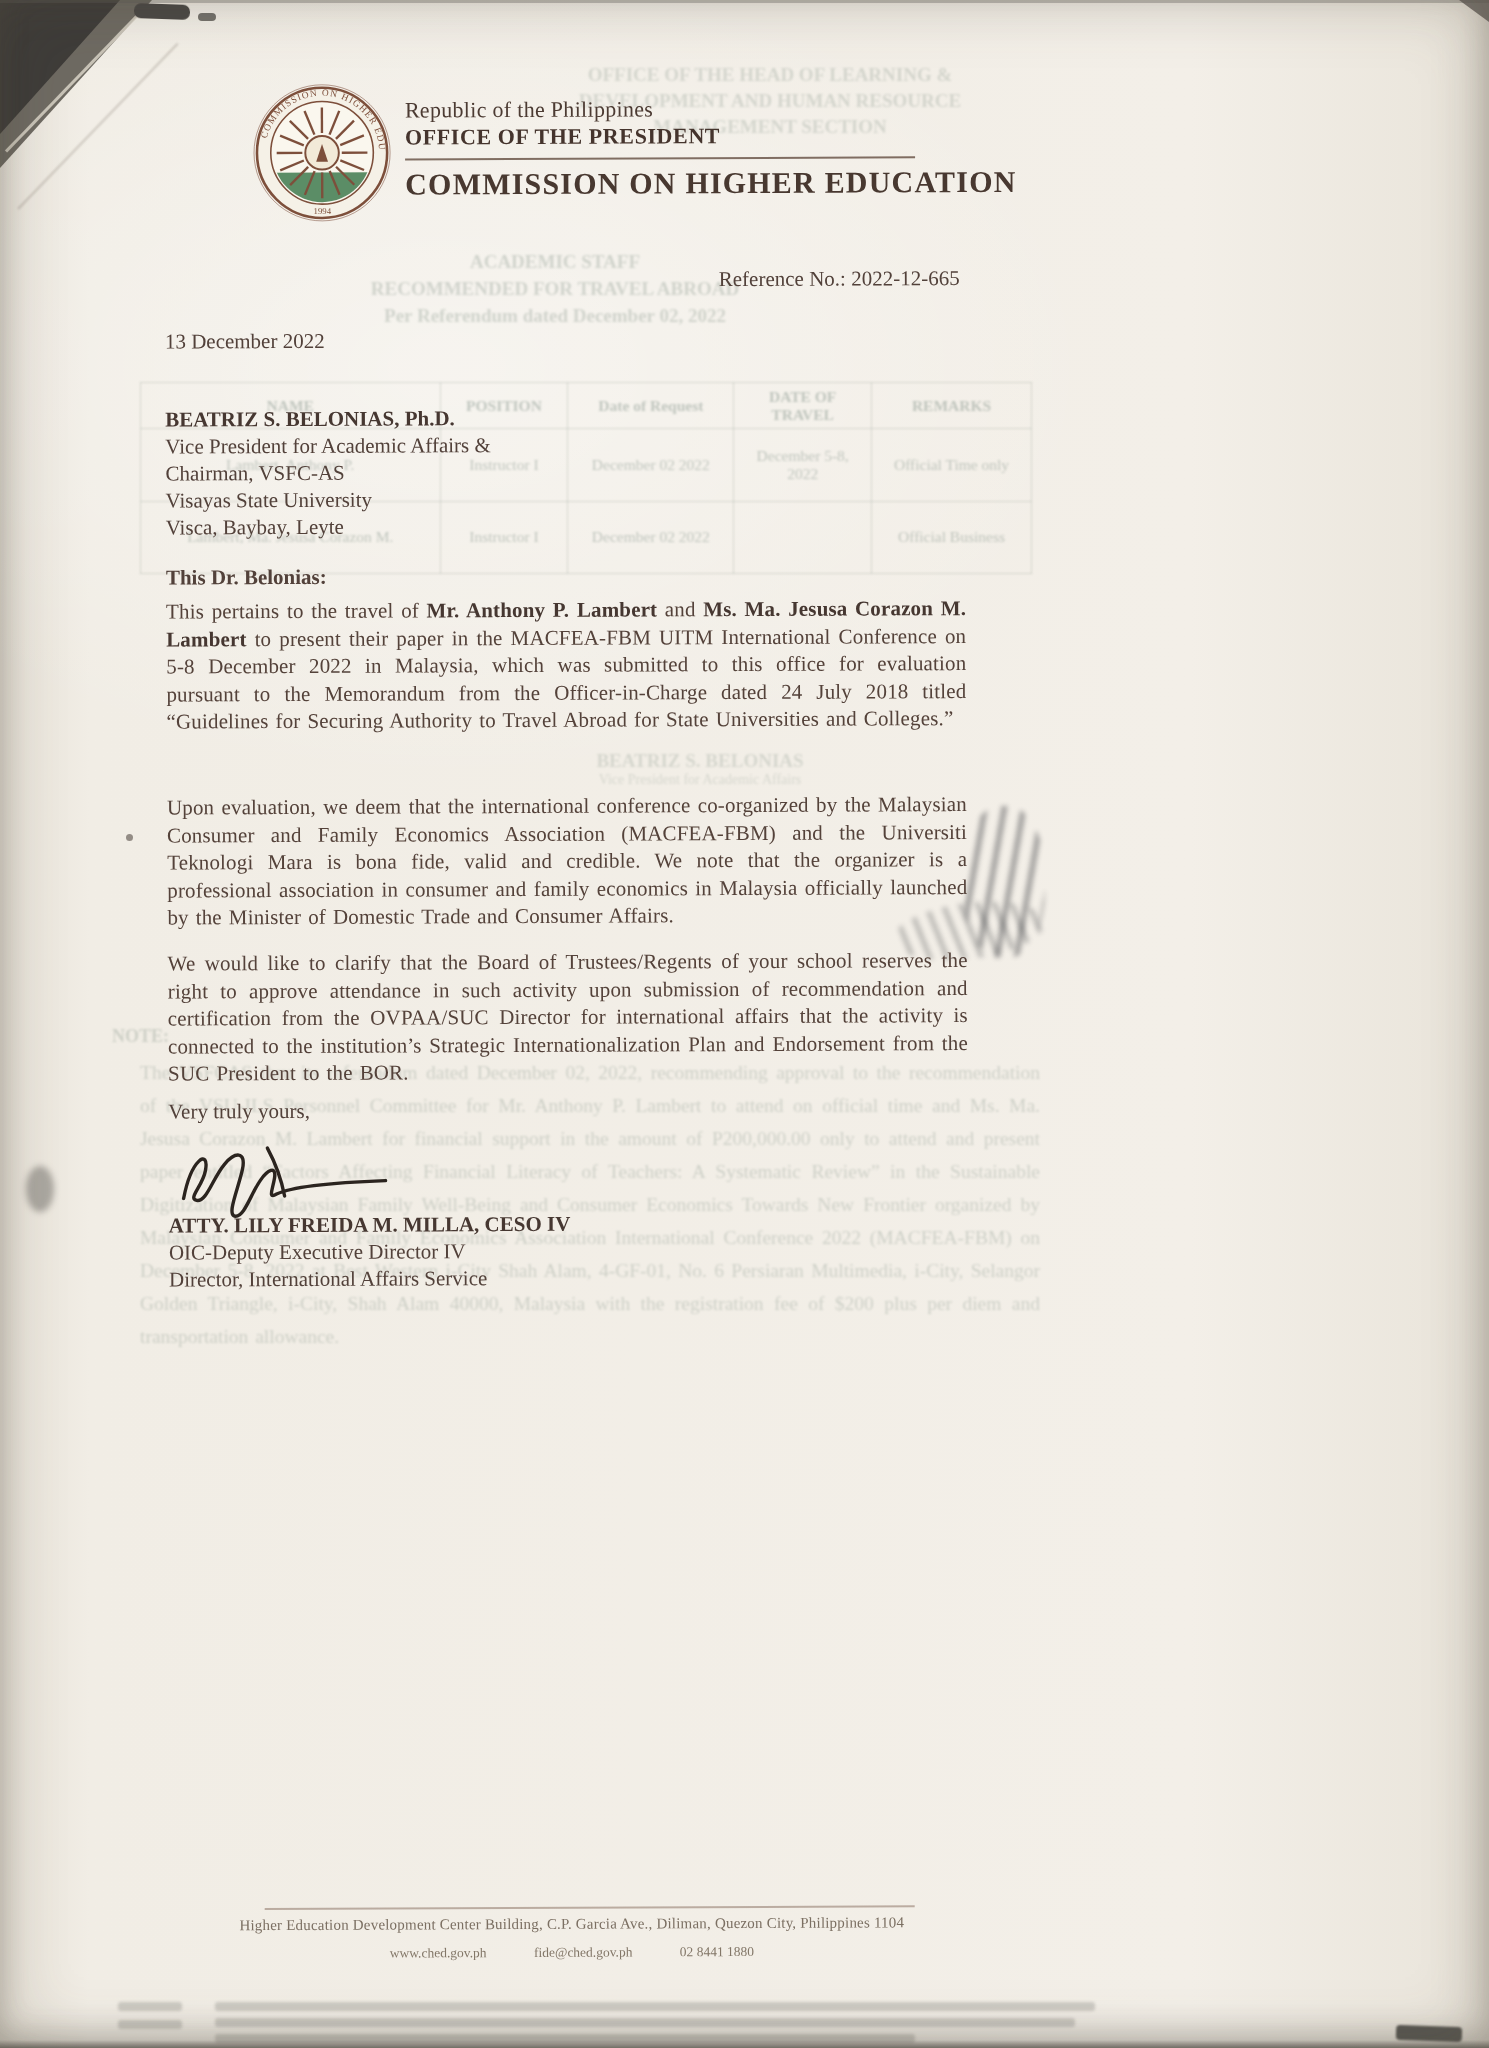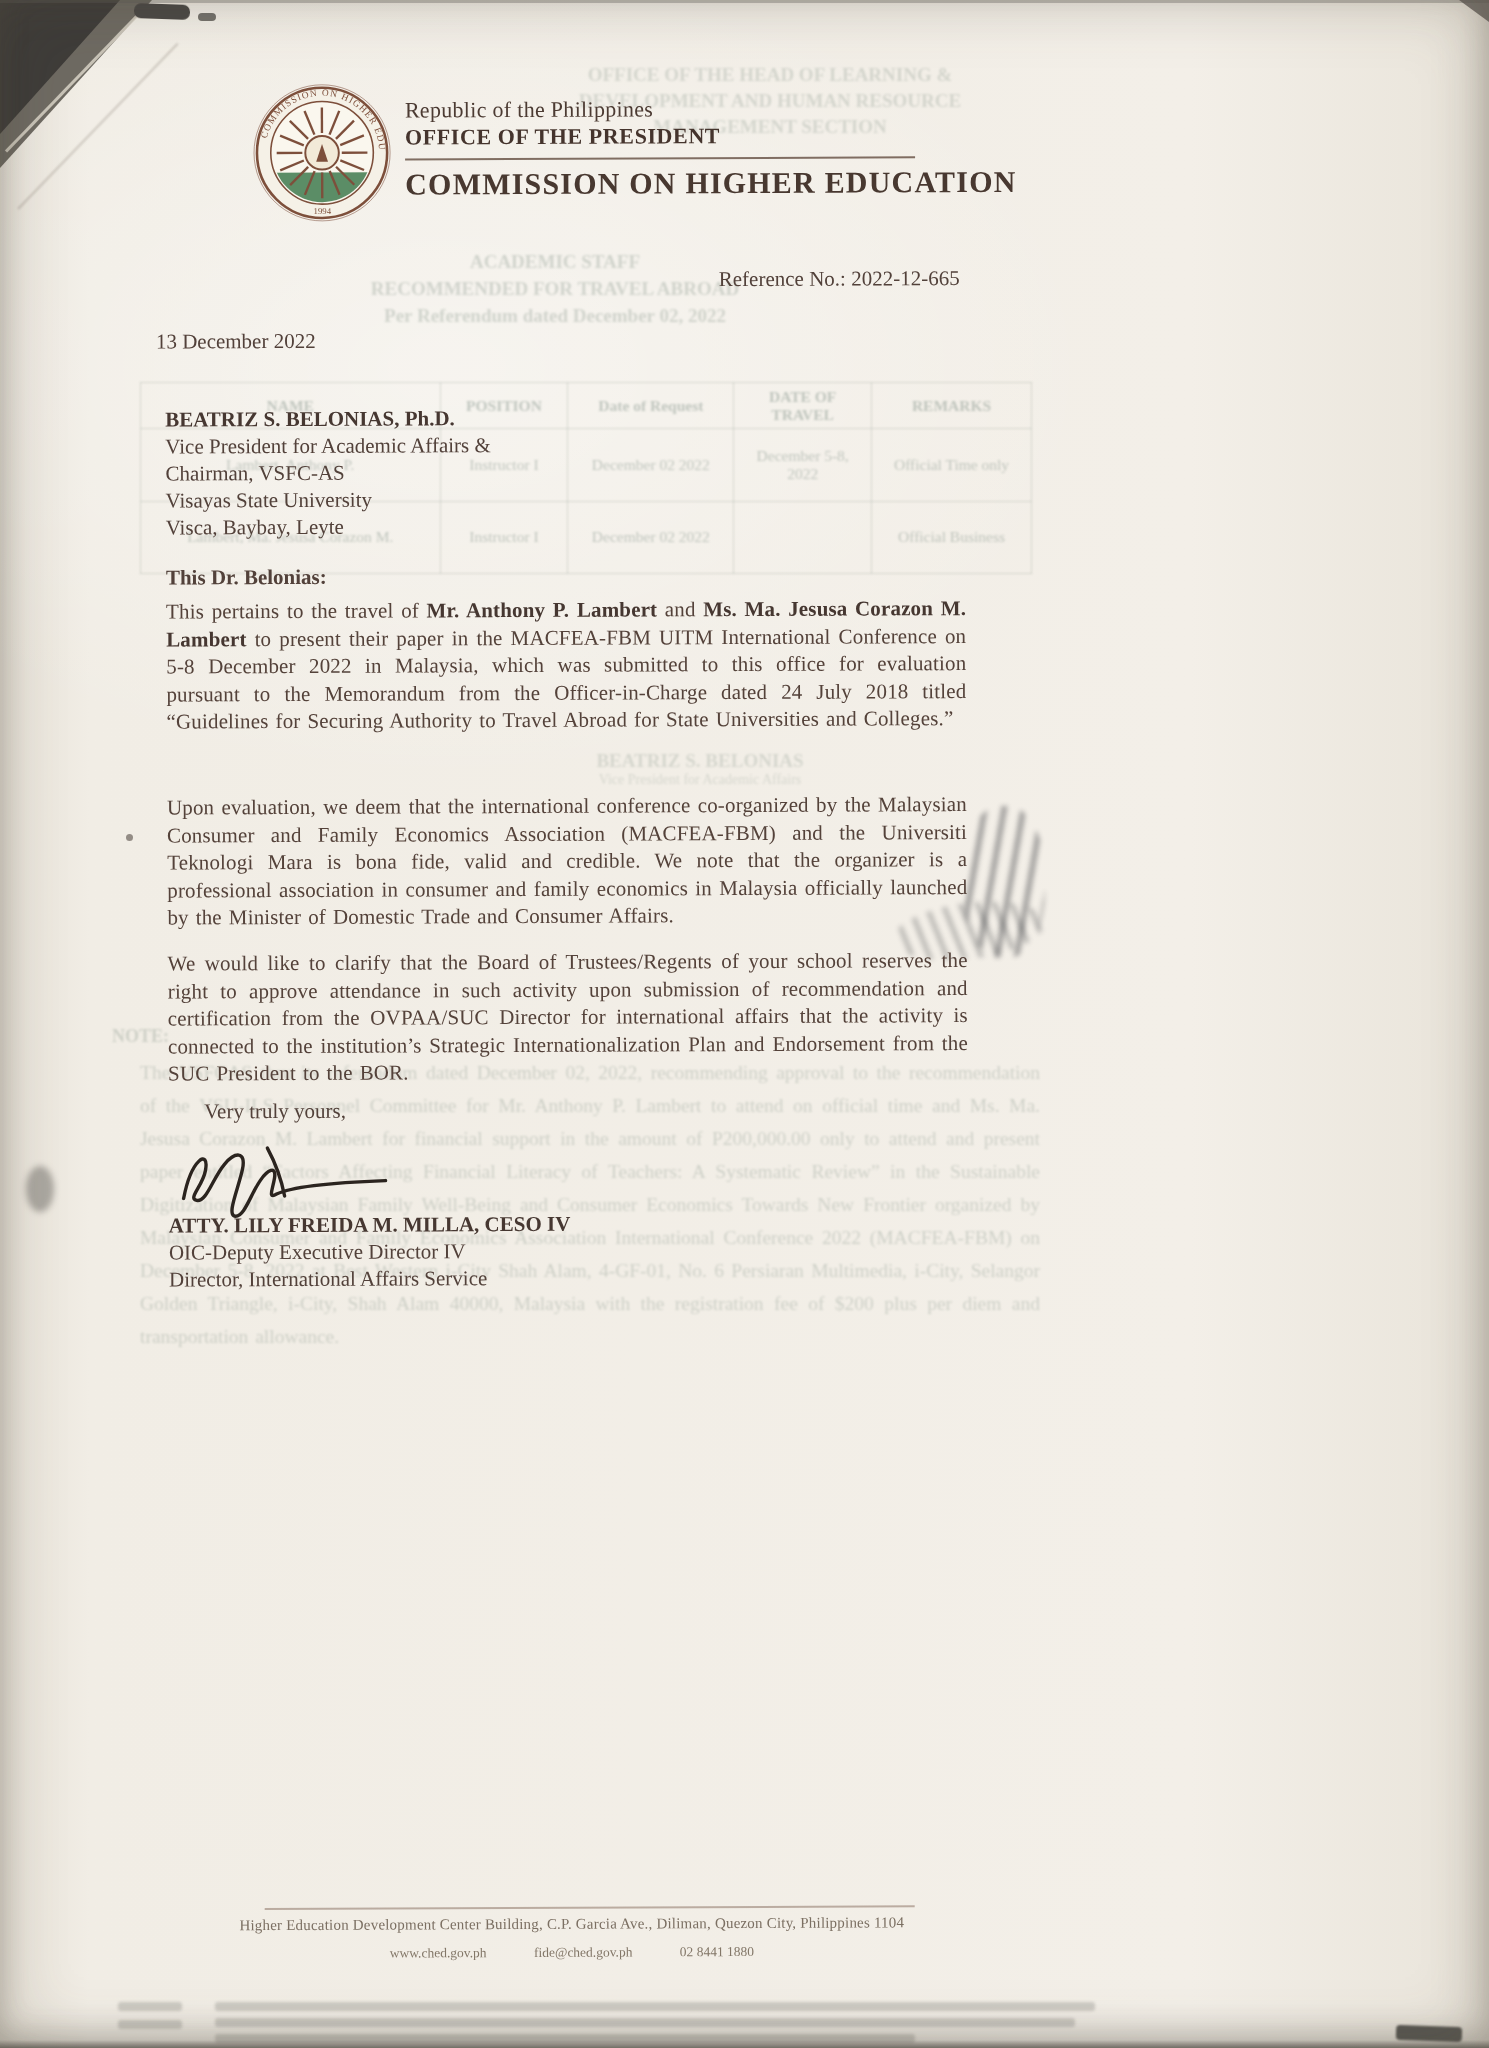--- a/index.html
+++ b/index.html
@@ -165,41 +165,41 @@
       <circle r="17" fill="#f2ead8" stroke="#7d4f3b" stroke-width="2"></circle>
       <path d="M-6,9 L0,-9 L6,9 Z" fill="#7d4f3b"></path>
     </svg>
 
     <div class="abs hdr-republic" style="left:406px;top:96px;">Republic of the Philippines</div>
     <div class="abs hdr-office" style="left:406px;top:123px;">OFFICE OF THE PRESIDENT</div>
     <div class="abs hdr-rule" style="left:406px;top:157px;width:510px;"></div>
     <div class="abs hdr-commission" style="left:406px;top:166px;">COMMISSION ON HIGHER EDUCATION</div>
 
     <div class="abs plain" style="left:165px;top:266px;width:795px;text-align:right;">Reference No.: 2022-12-665</div>
-    <div class="abs plain" style="left:156px;top:326px;">13 December 2022</div>
+    <div class="abs plain" style="left:165px;top:326px;">13 December 2022</div>
 
     <div class="abs plain" style="left:165px;top:404px;width:600px;">
       <div class="bold">BEATRIZ S. BELONIAS, Ph.D.</div>
       <div>Vice President for Academic Affairs &amp;</div>
       <div>Chairman, VSFC-AS</div>
       <div>Visayas State University</div>
       <div>Visca, Baybay, Leyte</div>
     </div>
 
     <div class="abs plain bold" style="left:165px;top:562px;">This Dr. Belonias:</div>
 
     <p class="abs body-text" style="left:165px;top:596px;width:800px;margin:0;">
       <span>This pertains to the travel of </span><span class="bold">Mr. Anthony P. Lambert</span><span> and </span><span class="bold">Ms. Ma. Jesusa Corazon M. Lambert</span><span> to present their paper in the MACFEA-FBM UITM International Conference on 5-8 December 2022 in Malaysia, which was submitted to this office for evaluation pursuant to the Memorandum from the Officer-in-Charge dated 24 July 2018 titled “Guidelines for Securing Authority to Travel Abroad for State Universities and Colleges.”</span>
     </p>
 
     <p class="abs body-text" style="left:165px;top:792px;width:800px;margin:0;">Upon evaluation, we deem that the international conference co-organized by the Malaysian Consumer and Family Economics Association (MACFEA-FBM) and the Universiti Teknologi Mara is bona fide, valid and credible. We note that the organizer is a professional association in consumer and family economics in Malaysia officially launched by the Minister of Domestic Trade and Consumer Affairs.</p>
 
     <p class="abs body-text" style="left:165px;top:948px;width:800px;margin:0;">We would like to clarify that the Board of Trustees/Regents of your school reserves the right to approve attendance in such activity upon submission of recommendation and certification from the OVPAA/SUC Director for international affairs that the activity is connected to the institution’s Strategic Internationalization Plan and Endorsement from the SUC President to the BOR.</p>
 
-    <div class="abs plain" style="left:165px;top:1096px;margin-left:36px;">Very truly yours,</div>
+    <div class="abs plain" style="left:165px;top:1096px;">Very truly yours,</div>
 
     <svg class="abs sig-svg" style="left:168px;top:1134px;" width="250" height="92" viewBox="0 0 250 92">
       <path d="M12,62 C20,22 38,12 34,34 C31,50 16,62 25,64 C35,66 41,42 53,28 C63,16 75,14 71,33 C67,52 54,80 64,80 C73,80 79,58 89,44 C96,34 105,29 103,42 C101,54 96,63 105,58 C119,51 152,47 214,45"></path>
       <path d="M96,12 C104,27 110,44 113,60"></path>
     </svg>
 
     <div class="abs plain" style="left:165px;top:1210px;width:620px;">
       <div class="bold">ATTY. LILY FREIDA M. MILLA, CESO IV</div>
       <div>OIC-Deputy Executive Director IV</div>
       <div>Director, International Affairs Service</div>

